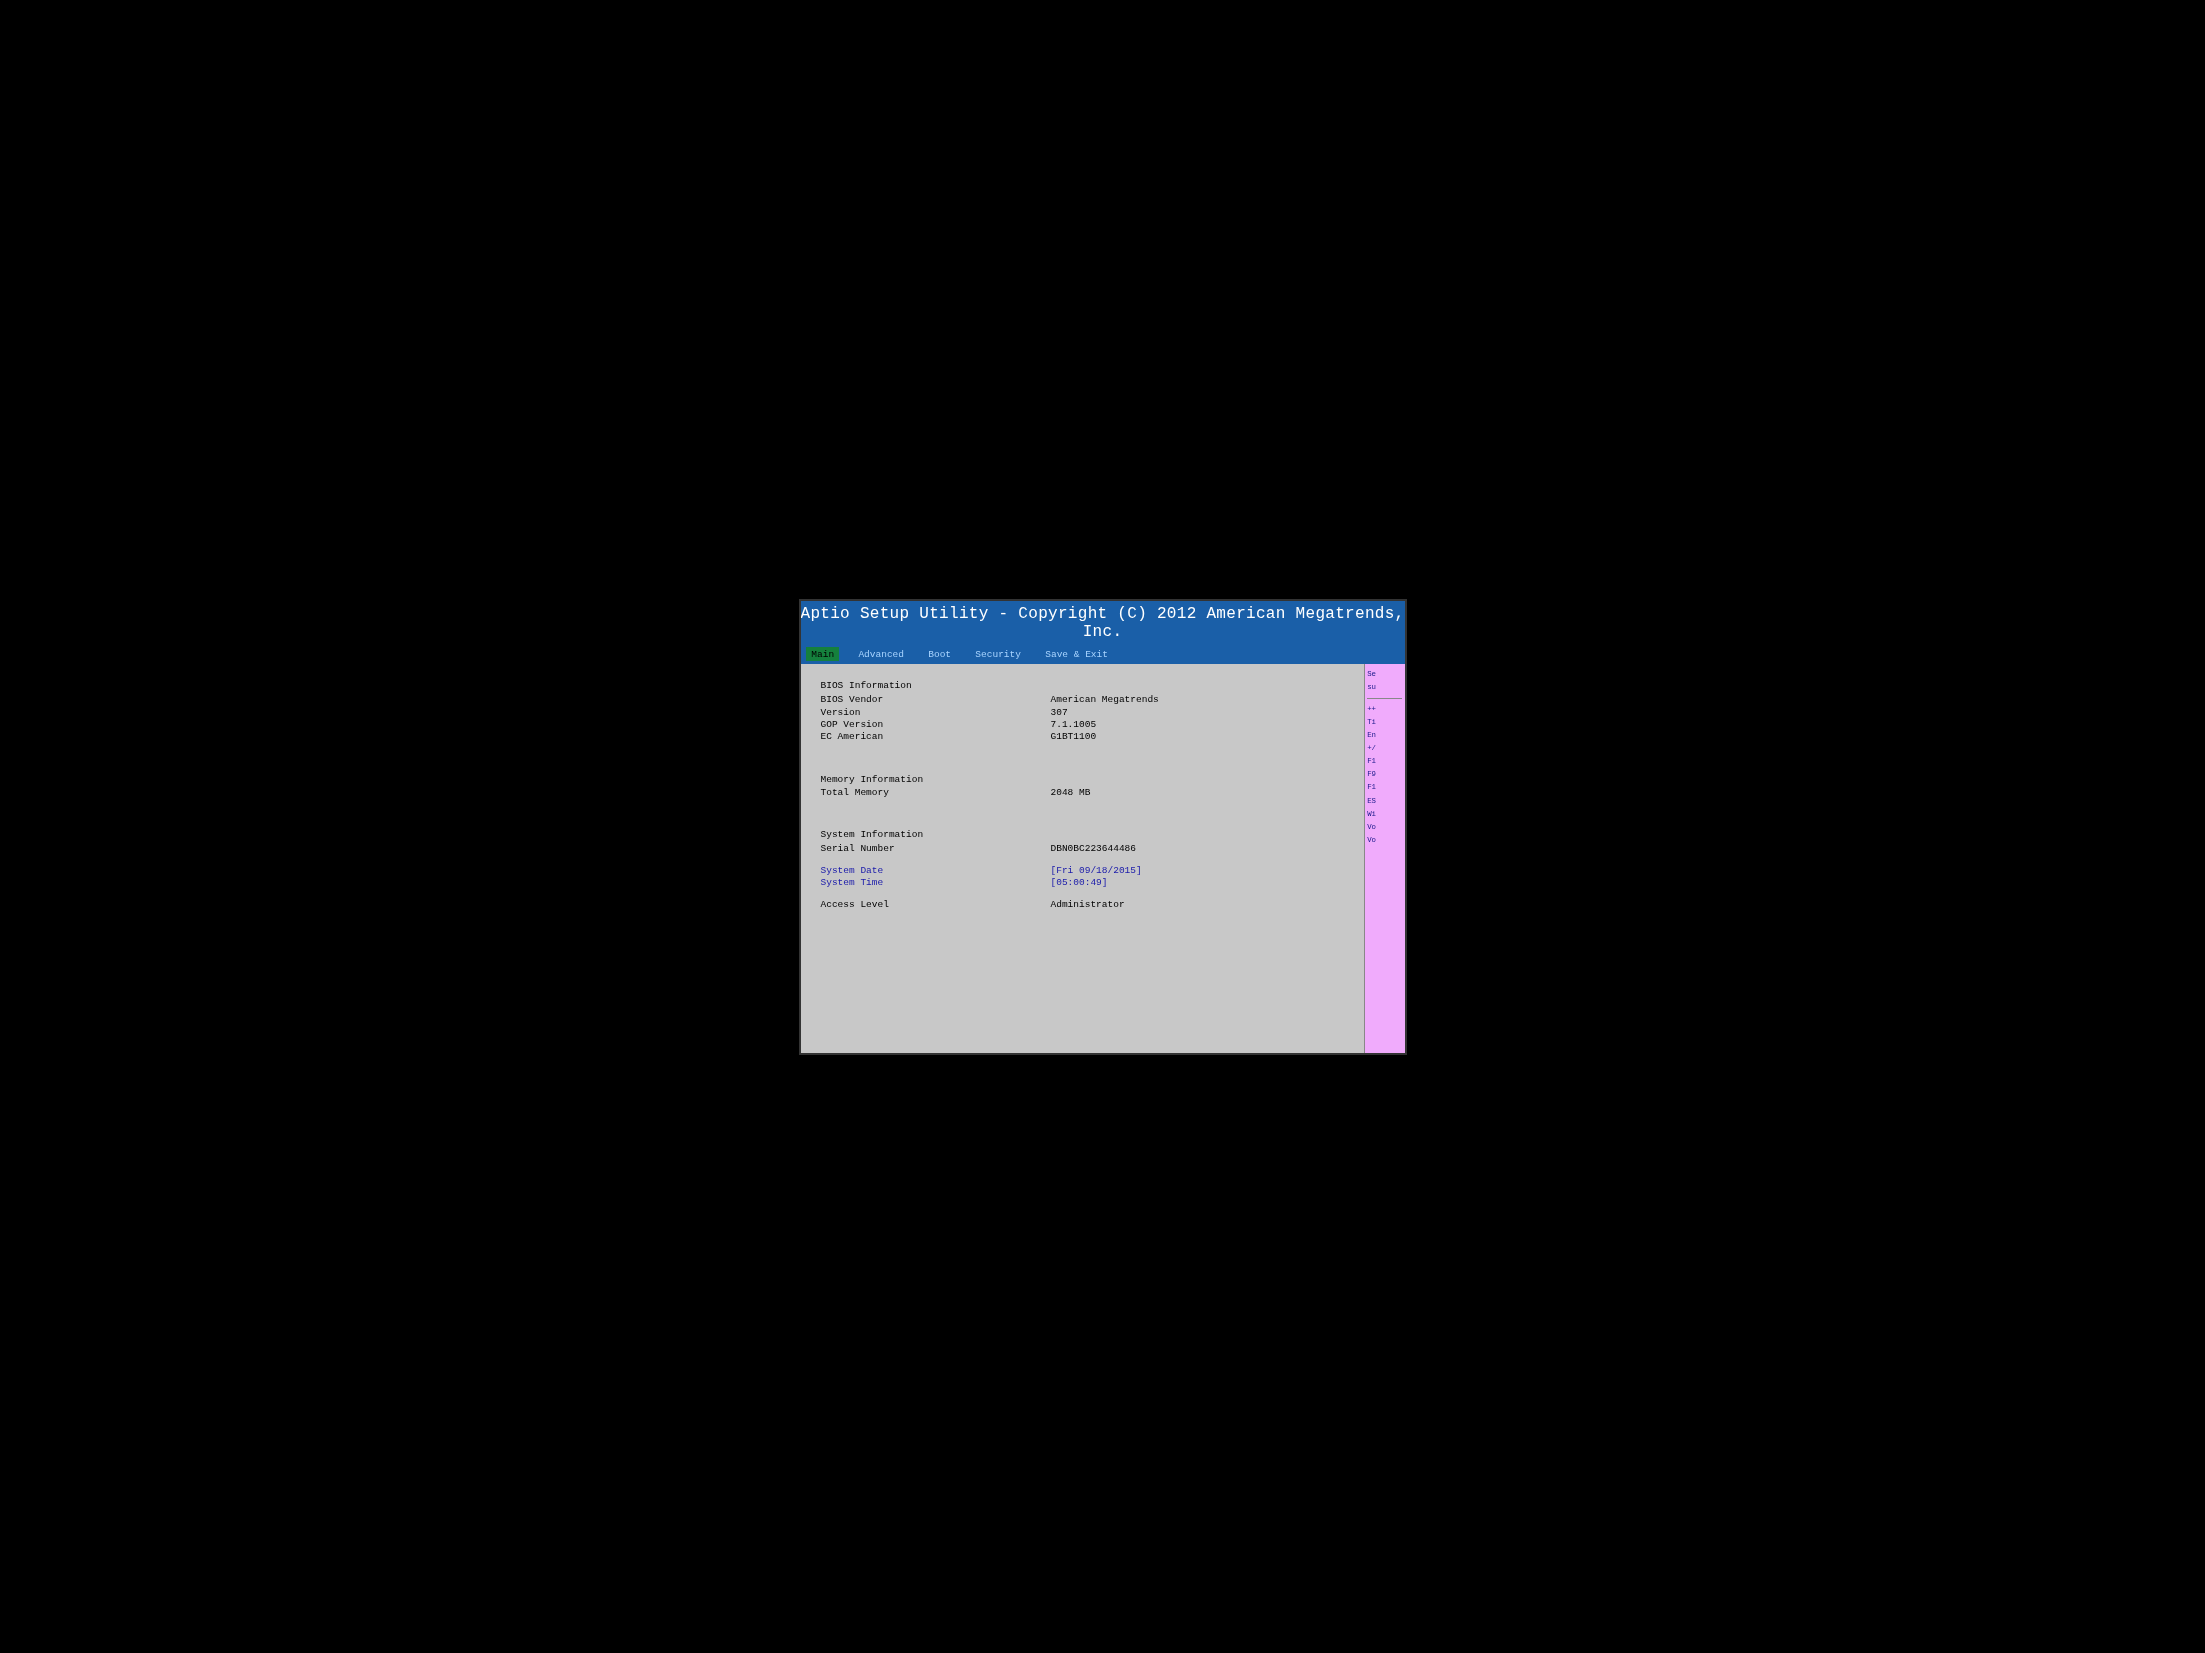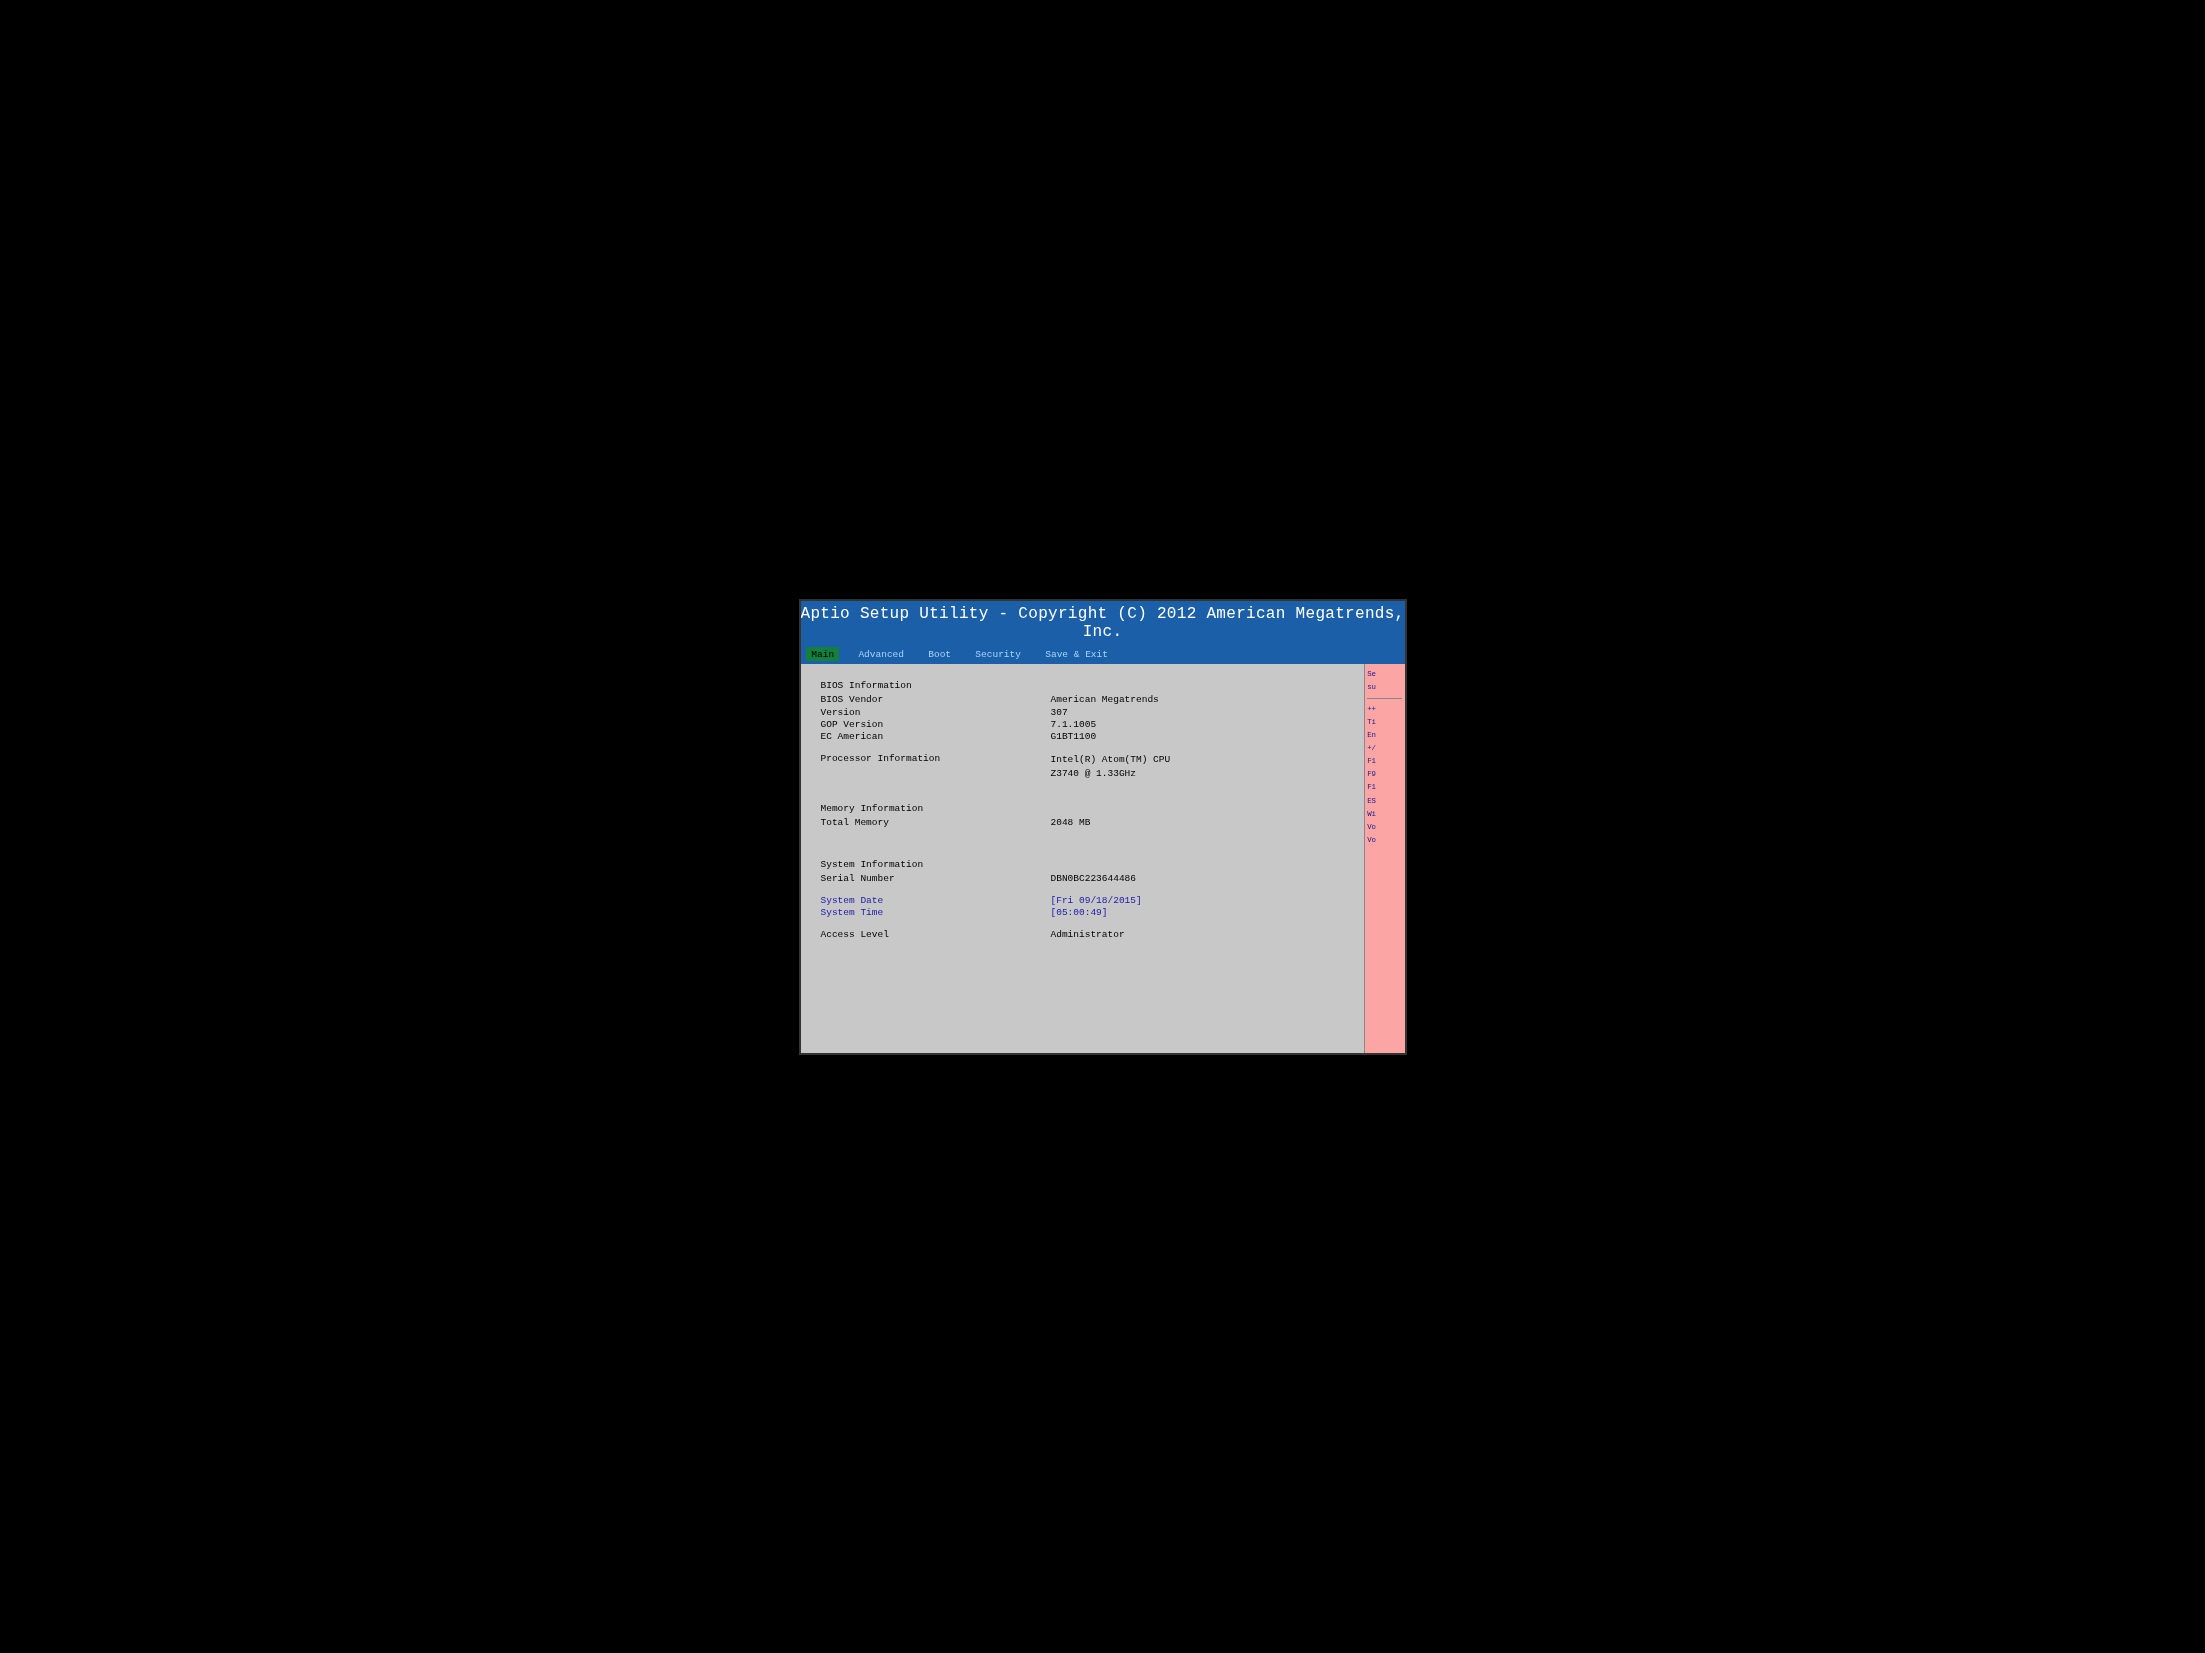--- a/index.html
+++ b/index.html
@@ -64,21 +64,21 @@
 
     .main-panel {
       flex: 1;
       background: #c8c8c8;
       padding: 6px 20px;
       overflow-y: auto;
     }
 
     .side-panel {
       width: 41px;
-      background: #fca5a5;
+      background: #f0abfc;
       border-left: 1.4px solid #888;
       padding: 5.4px 2.7px;
       font-size: 7.4px;
       color: #000;
       display: flex;
       flex-direction: column;
       gap: 2.7px;
     }
 
     .side-item {
@@ -164,24 +164,20 @@
         <span class="info-label">GOP Version</span>
         <span class="info-value">7.1.1005</span>
       </div>
       <div class="info-row">
         <span class="info-label">EC American</span>
         <span class="info-value">G1BT1100</span>
       </div>
 
       <div class="section-gap"></div>
 
-      <div class="info-row">
-        <span class="info-label">Processor Information</span>
-        <span class="processor-value">Intel(R) Atom(TM) CPU<br>Z3740 @ 1.33GHz</span>
-      </div>
 
       <div class="section-gap"></div>
 
       <div class="section-header">Memory Information</div>
       <div class="info-row">
         <span class="info-label">Total Memory</span>
         <span class="info-value">2048 MB</span>
       </div>
 
       <div class="section-gap"></div>

